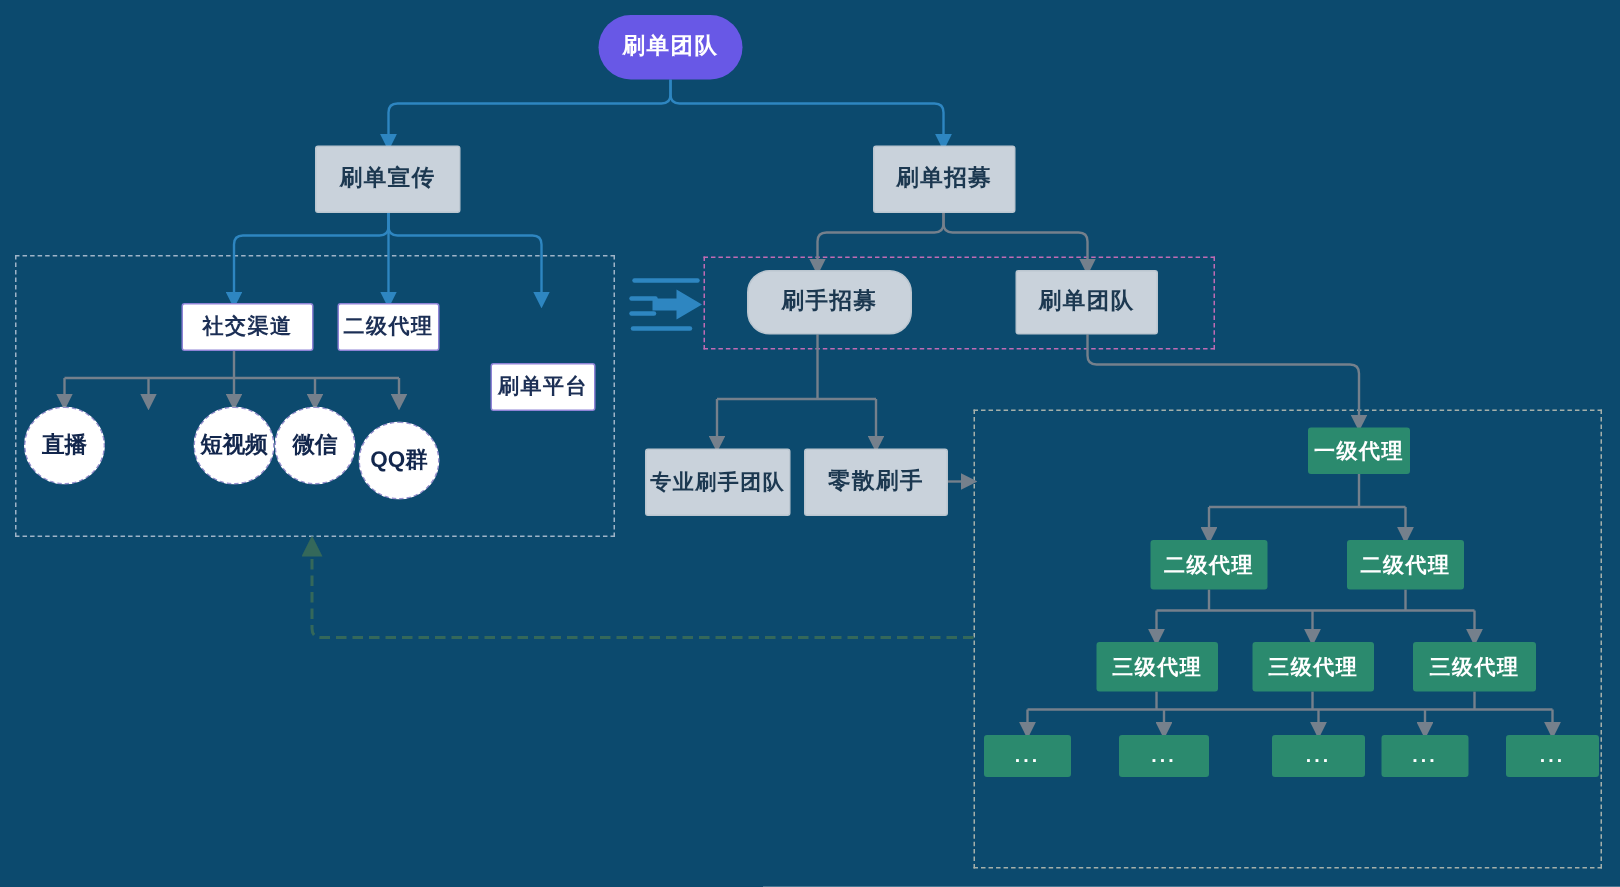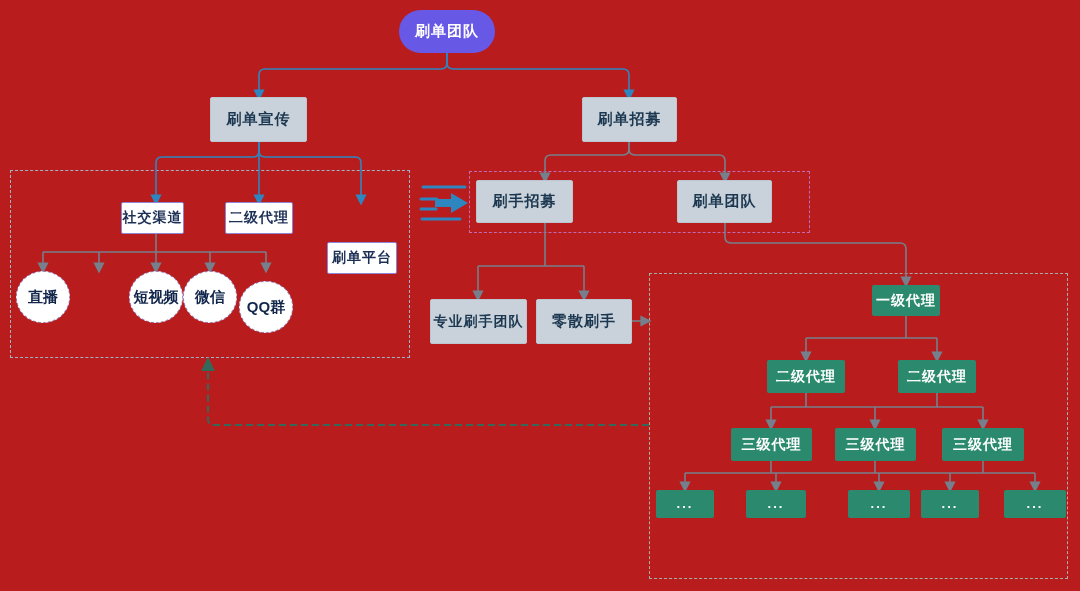--- a/index.html
+++ b/index.html
@@ -3,21 +3,21 @@
 <meta charset="utf-8">
 <style>
   :root{
     --root-fill:#6858E6; --gray-node-fill:#C9D2DB; --teal-node-fill:#2B8A6E;
     --blue-edge:#2E86C1; --gray-edge:#75808C; --green-edge:#34685A;
     --pink-border:#C06BB4; --left-container-border:#9FB4C8;
     --green-container-border:#A6B0AA; --node-border-purple:#8F83D6;
   }
   *{margin:0;padding:0;box-sizing:border-box;}
   body{background:#fff;font-family:"Liberation Sans","DejaVu Sans",sans-serif;}
-  .stage{position:relative;width:1080px;height:591px;background:#b91c1c;overflow:hidden;text-decoration:underline;}
+  .stage{position:relative;width:1080px;height:591px;background:#0c4a6e;overflow:hidden;text-decoration:underline;}
   .stage>svg{position:absolute;left:0;top:0;}
   .node{position:absolute;display:flex;align-items:center;justify-content:center;
         text-align:center;line-height:1.1;}
   .pill{background:var(--root-fill);color:#fff;border-radius:22px;
         font-size:15px;font-weight:700;letter-spacing:1px;}
   .gray-node{background:var(--gray-node-fill);border:1px solid #bbc6d0;color:#1C3850;
         font-size:15px;font-weight:600;border-radius:2px;letter-spacing:1px;}
   .white-node{background:#fff;border:1px solid var(--node-border-purple);color:#1C2F55;
         font-size:14px;font-weight:600;border-radius:2px;letter-spacing:1px;}
   .circle-node{background:#fff;border:1px dashed #9A93CF;border-radius:50%;
@@ -114,30 +114,30 @@
     <line class="transfer" x1="6" y1="29" x2="21" y2="29"></line>
     <line class="transfer" x1="7" y1="39" x2="45" y2="39"></line>
     <polygon points="20,19 36,19 36,13 53,23 36,33 36,27 20,27" fill="#2E86C1"></polygon>
   </svg>
 
   <div class="node pill" style="left:399px;top:10px;width:96px;height:43px;">刷单团队</div>
 
   <div class="node gray-node" style="left:210px;top:97px;width:97px;height:45px;">刷单宣传</div>
   <div class="node gray-node" style="left:582px;top:97px;width:95px;height:45px;text-align:right;">刷单招募</div>
 
-  <div class="node white-node" style="left:121px;top:202px;width:63px;height:32px;">社交渠道</div>
+  <div class="node white-node" style="left:121px;top:202px;width:88px;height:32px;">社交渠道</div>
   <div class="node white-node" style="left:225px;top:202px;width:68px;height:32px;">二级代理</div>
   <div class="node white-node" style="left:327px;top:202px;width:70px;height:32px;margin-top:40px;">刷单平台</div>
 
   <div class="node circle-node" style="left:16px;top:271px;width:54px;height:52px;">直播</div>
   <div class="node circle-node" style="left:129px;top:271px;width:54px;height:52px;">短视频</div>
   <div class="node circle-node" style="left:183px;top:271px;width:54px;height:52px;">微信</div>
   <div class="node circle-node" style="left:239px;top:281px;width:54px;height:52px;">QQ群</div>
 
-  <div class="node gray-node" style="left:476px;top:180px;width:97px;height:43px;">刷手招募</div>
+  <div class="node gray-node" style="left:498px;top:180px;width:110px;height:43px;border-radius:15px;">刷手招募</div>
   <div class="node gray-node" style="left:677px;top:180px;width:95px;height:43px;">刷单团队</div>
 
   <div class="node gray-node" style="left:430px;top:299px;width:97px;height:45px;font-size:14px;">专业刷手团队</div>
   <div class="node gray-node" style="left:536px;top:299px;width:96px;height:45px;">零散刷手</div>
 
   <div class="node teal-node" style="left:872px;top:285px;width:68px;height:31px;">一级代理</div>
   <div class="node teal-node" style="left:767px;top:360px;width:78px;height:33px;">二级代理</div>
   <div class="node teal-node" style="left:898px;top:360px;width:78px;height:33px;">二级代理</div>
   <div class="node teal-node" style="left:731px;top:428px;width:81px;height:33px;">三级代理</div>
   <div class="node teal-node" style="left:835px;top:428px;width:81px;height:33px;">三级代理</div>

